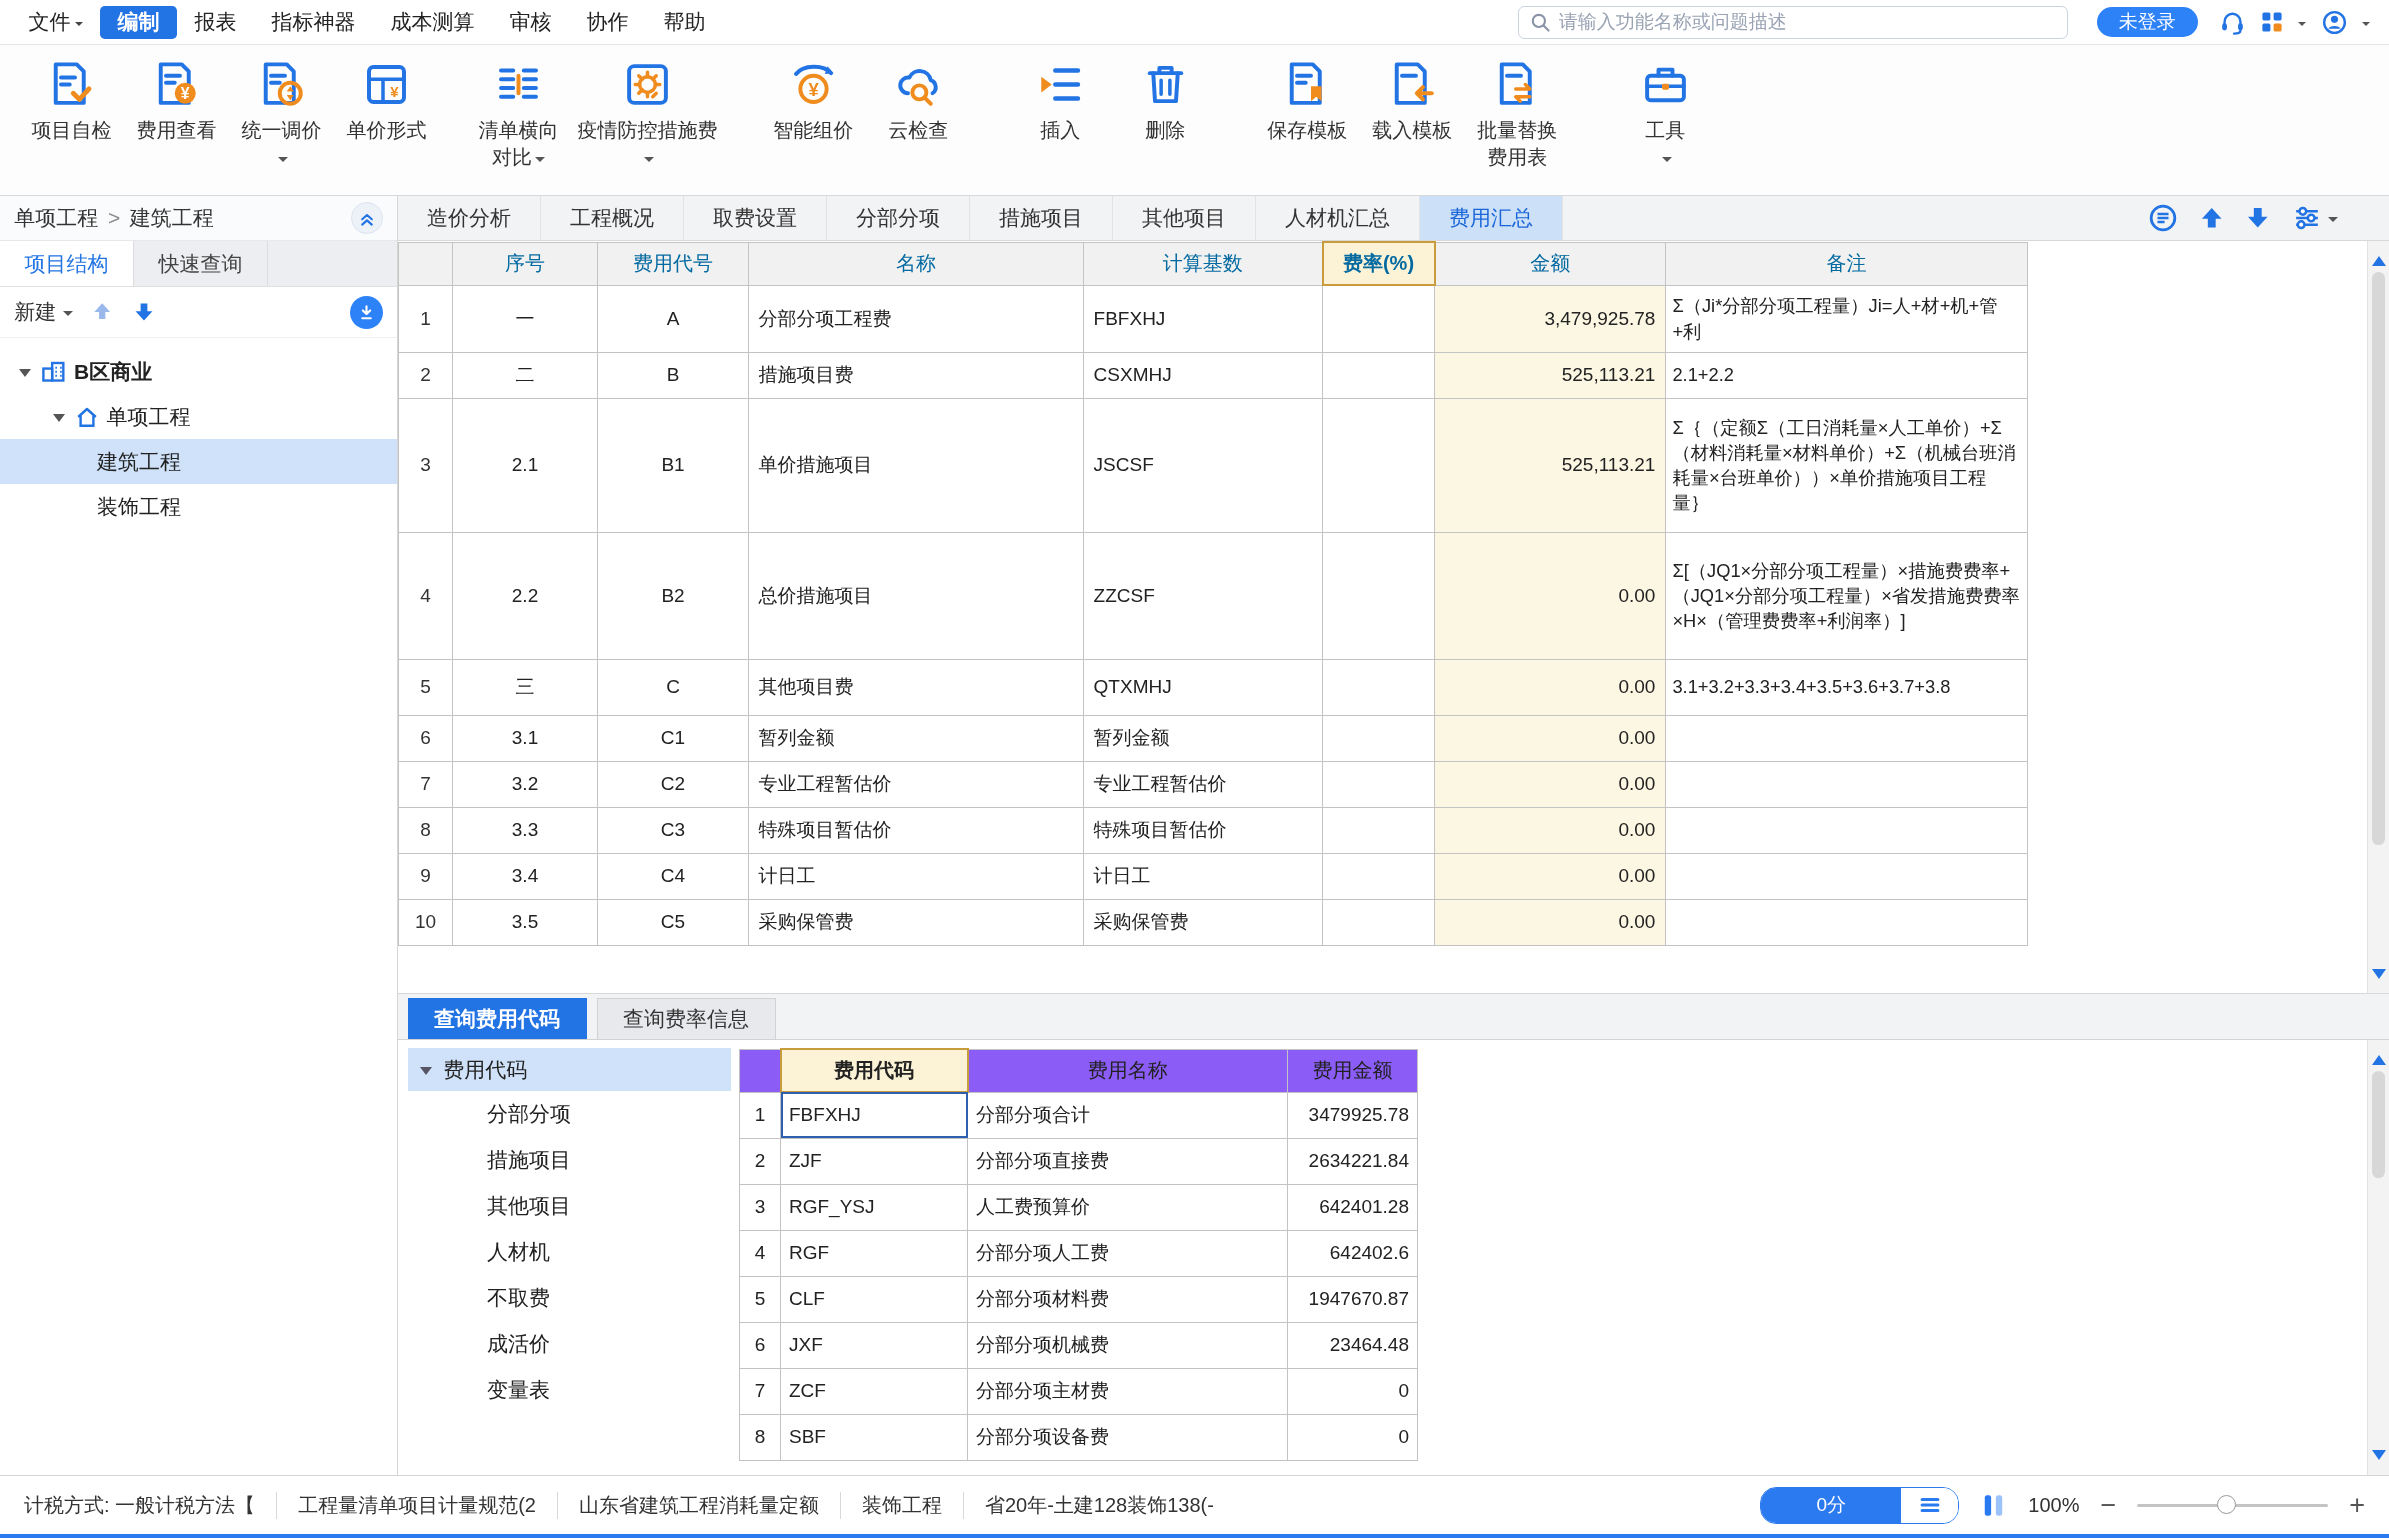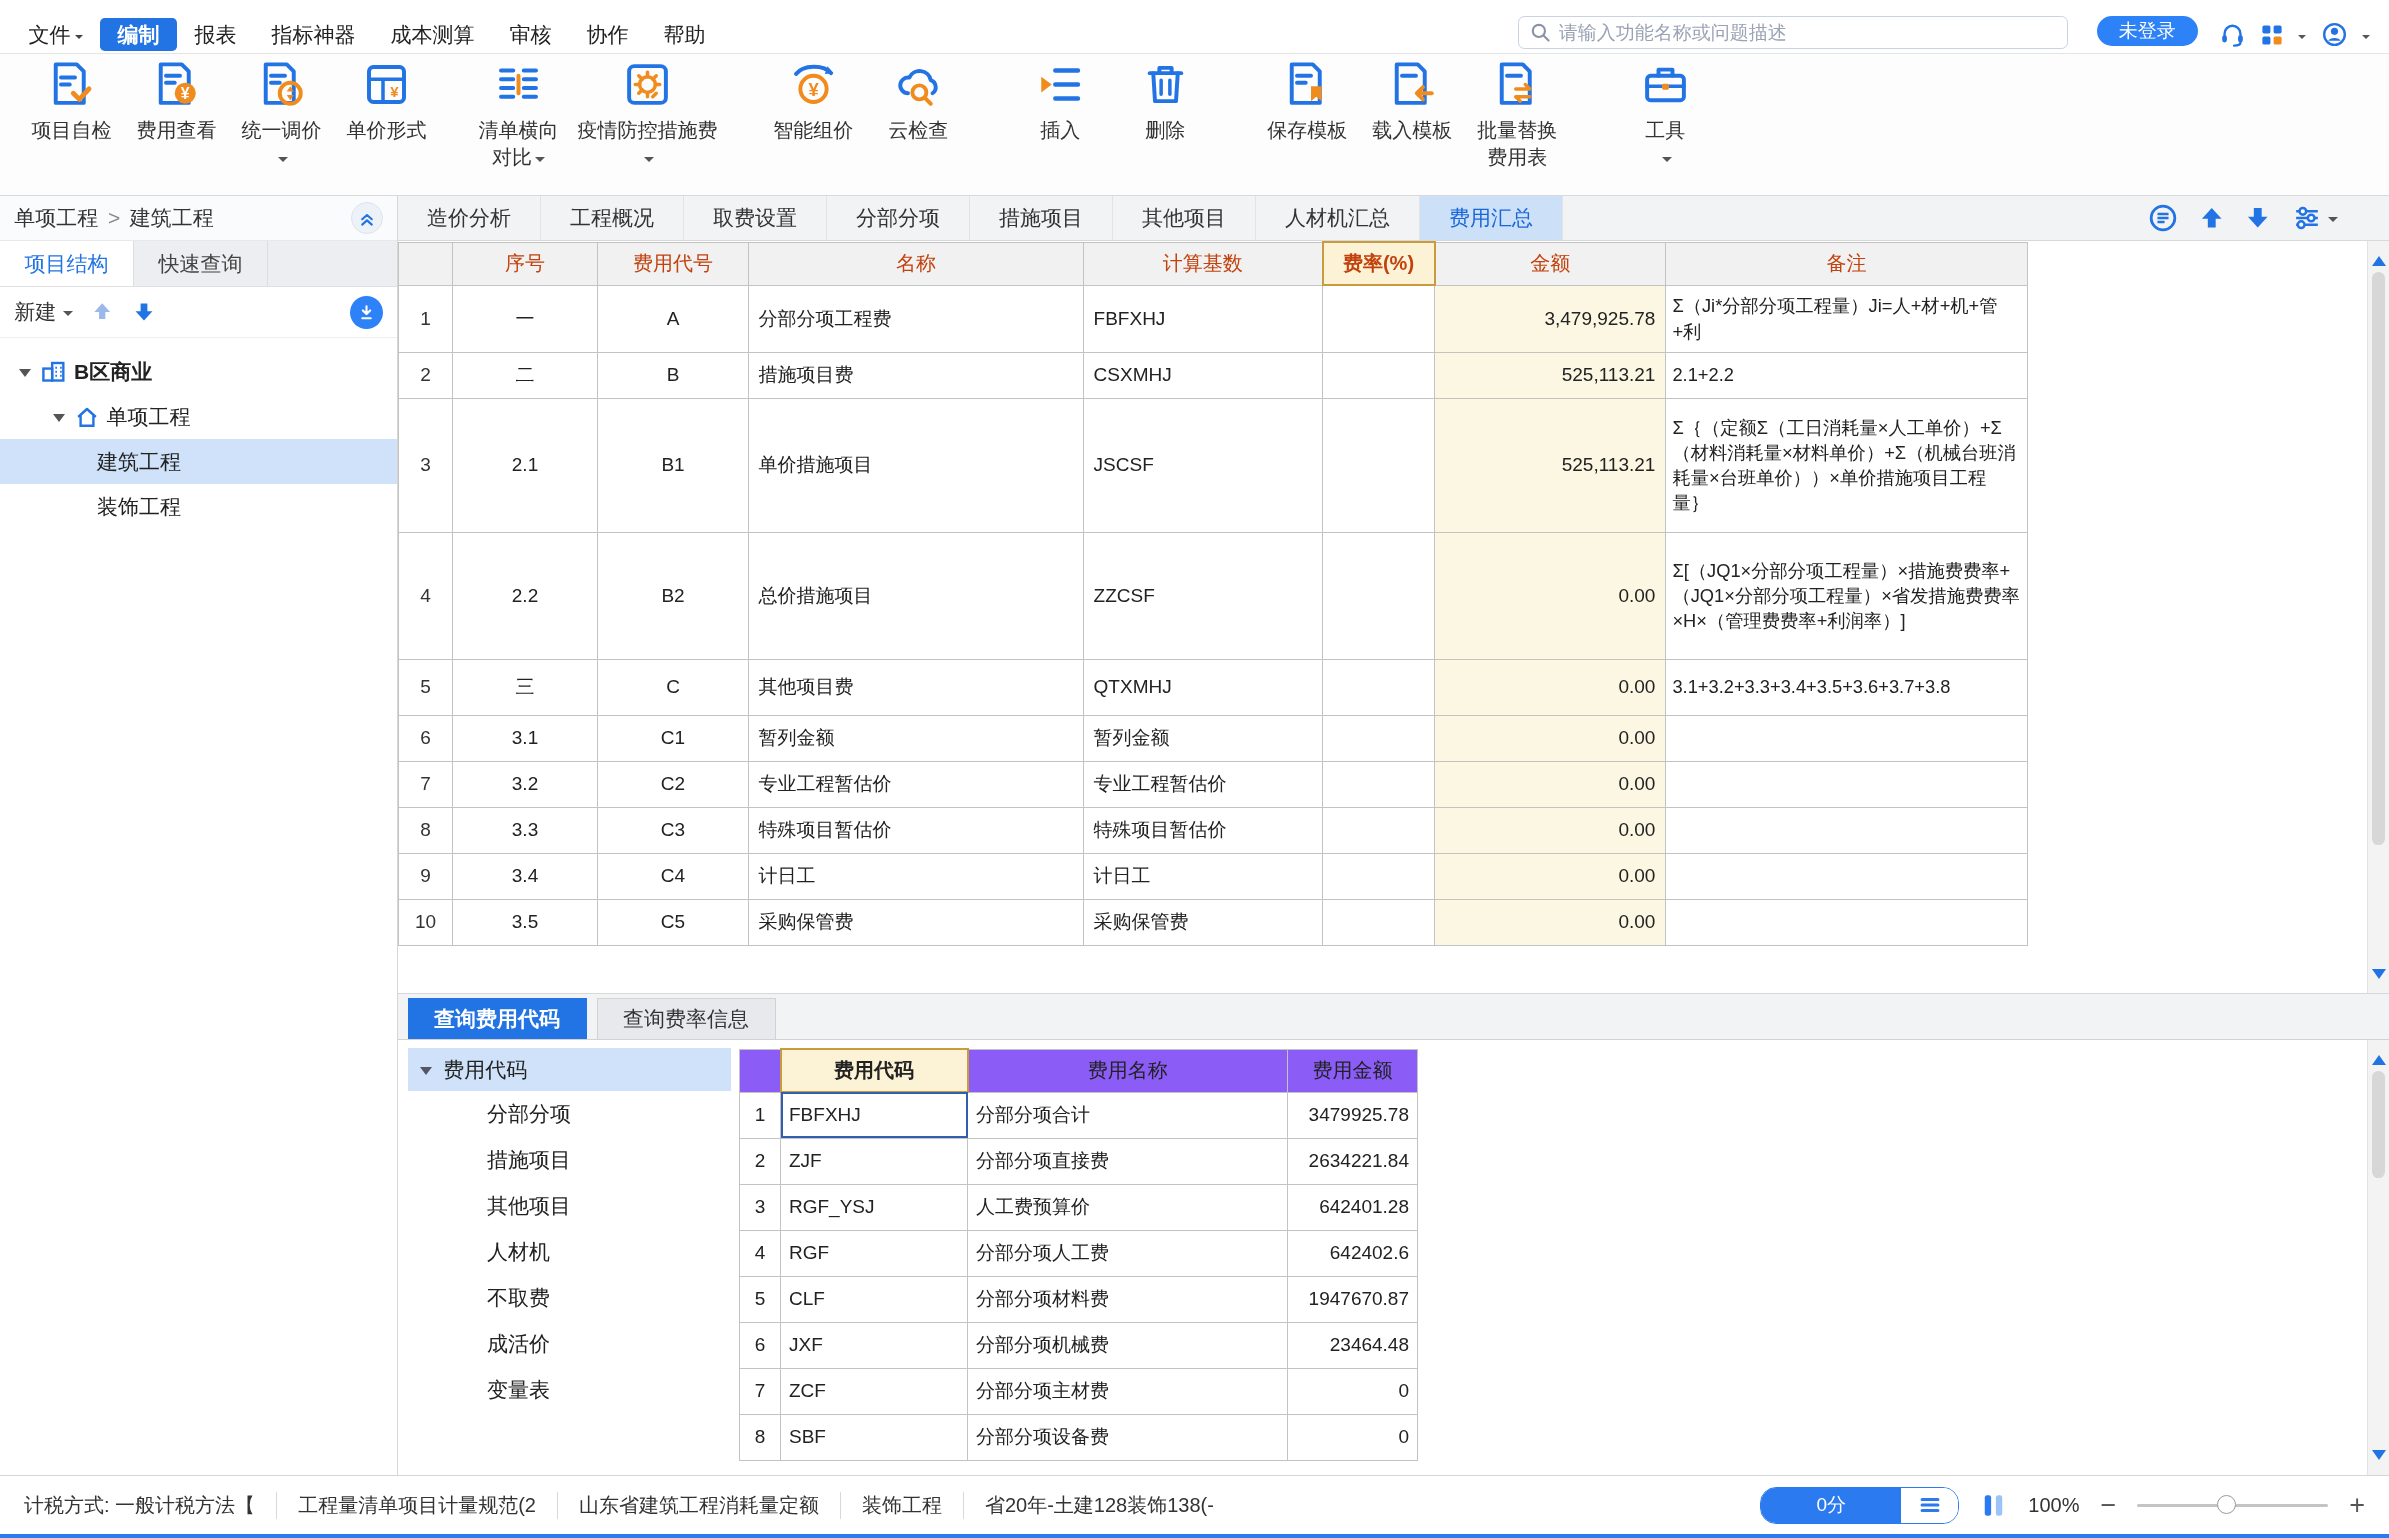--- a/index.html
+++ b/index.html
@@ -2,21 +2,21 @@
 <html style="font-size:12.7px"><head>
 <meta charset="utf-8">
 <style>
 *{margin:0;padding:0;box-sizing:border-box}
 html,body{width:2389px;height:1539px}
 body{font-family:"Liberation Sans","DejaVu Sans",sans-serif;background:#fff;position:relative;overflow:hidden;color:#222}
 .mono{font-family:Liberation Sans, sans-serif}
 svg{display:block}
 .caret{display:inline-block;width:0;height:0;border:5.6px solid transparent;border-top-color:#555;margin-left:6.4px;transform:translateY(4px)}
 
-.menubar{position:absolute;top:0;left:0;right:0;height:54px;background:#fff;border-bottom:0.8px solid #e4e4e4;display:flex;padding:16px 19px 0 11px;z-index:5}
+.menubar{position:absolute;top:0;left:0;right:0;height:45px;background:#fff;border-bottom:0.8px solid #e4e4e4;display:flex;align-items:center;padding:0 19px 0 11px;z-index:5}
 .menu-items{display:flex;align-items:center;height:100%}
 .menu-item{display:flex;align-items:center;height:33px;padding:0 17.5px;font-size:21px;color:#222;border-radius:4.8px;cursor:default;white-space:nowrap}
 .menu-item.active{background:#2273e3;color:#fff;font-weight:bold}
 .menu-item .caret{border-top-color:#444;margin-left:4px;border-width:4.8px}
 .search-box{margin-left:auto;width:550px;height:33px;border:0.8px solid #c9d2e0;border-radius:6.4px;display:flex;align-items:center;padding:0 11px;background:#fff}
 .search-box input{border:none;outline:none;flex:1;font-size:19px;color:#333;margin-left:8px;font-family:inherit;background:transparent}
 .search-box input::placeholder{color:#9aa3b4}
 .login-pill{margin-left:29px;height:30px;padding:0 22px;background:#2e82f7;color:#fff;font-size:19px;border-radius:15px;display:flex;align-items:center;white-space:nowrap}
 .top-icons{display:flex;align-items:center;gap:14.3px;margin-left:21px}
 .top-icons .caret{margin-left:0;border-width:4.8px}
@@ -54,21 +54,21 @@
 .main{position:absolute;left:398px;top:196px;right:0;bottom:64px;background:#fff}
 .main-tabs{position:absolute;top:0;left:0;right:0;height:45px;background:#f2f3f5;border-bottom:0.8px solid #d8d8d8;display:flex;align-items:stretch}
 .tabs-wrap{display:flex;align-items:stretch}
 .mtab{display:flex;align-items:center;padding:0 29px;font-size:21px;color:#333;border-right:0.8px solid #e3e3e3;cursor:default}
 .mtab.active{background:#cce0f8;color:#1a66d9}
 .tab-tools{margin-left:auto;display:flex;align-items:center;gap:21px;padding-right:51px}
 
 .table-zone{position:absolute;top:45px;left:0;right:0;height:753px;background:#fff}
 table.fee{border-collapse:collapse;table-layout:fixed;width:1629px}
 .fee th,.fee td{border:0.8px solid #c3c3c3;overflow:hidden}
-.fee th{background:#f1f1f1;height:43px;font-size:20px;font-weight:normal;text-align:center;color:#c2410c;padding:0 4.8px}
+.fee th{background:#f1f1f1;height:43px;font-size:20px;font-weight:normal;text-align:center;color:#0369a1;padding:0 4.8px}
 .fee th.hl{background:#fcf3d6;border:2.4px solid #c89b3c;font-weight:bold}
 .fee td{font-size:19px;padding:3.2px 9.6px;vertical-align:middle;background:#fff}
 .fee .c-num{text-align:center;padding:3.2px 1.6px;color:#333}
 .fee .c-seq,.fee .c-code{text-align:center}
 .fee .c-amt{text-align:right;background:#fbf7e2}
 .fee .c-note{font-size:18.3px;line-height:1.38;padding:3.2px 6.4px}
 .fee tbody tr:nth-of-type(1){height:67px}
 .fee tbody tr:nth-of-type(2){height:46px}
 .fee tbody tr:nth-of-type(3){height:134px}
 .fee tbody tr:nth-of-type(4){height:127px}

